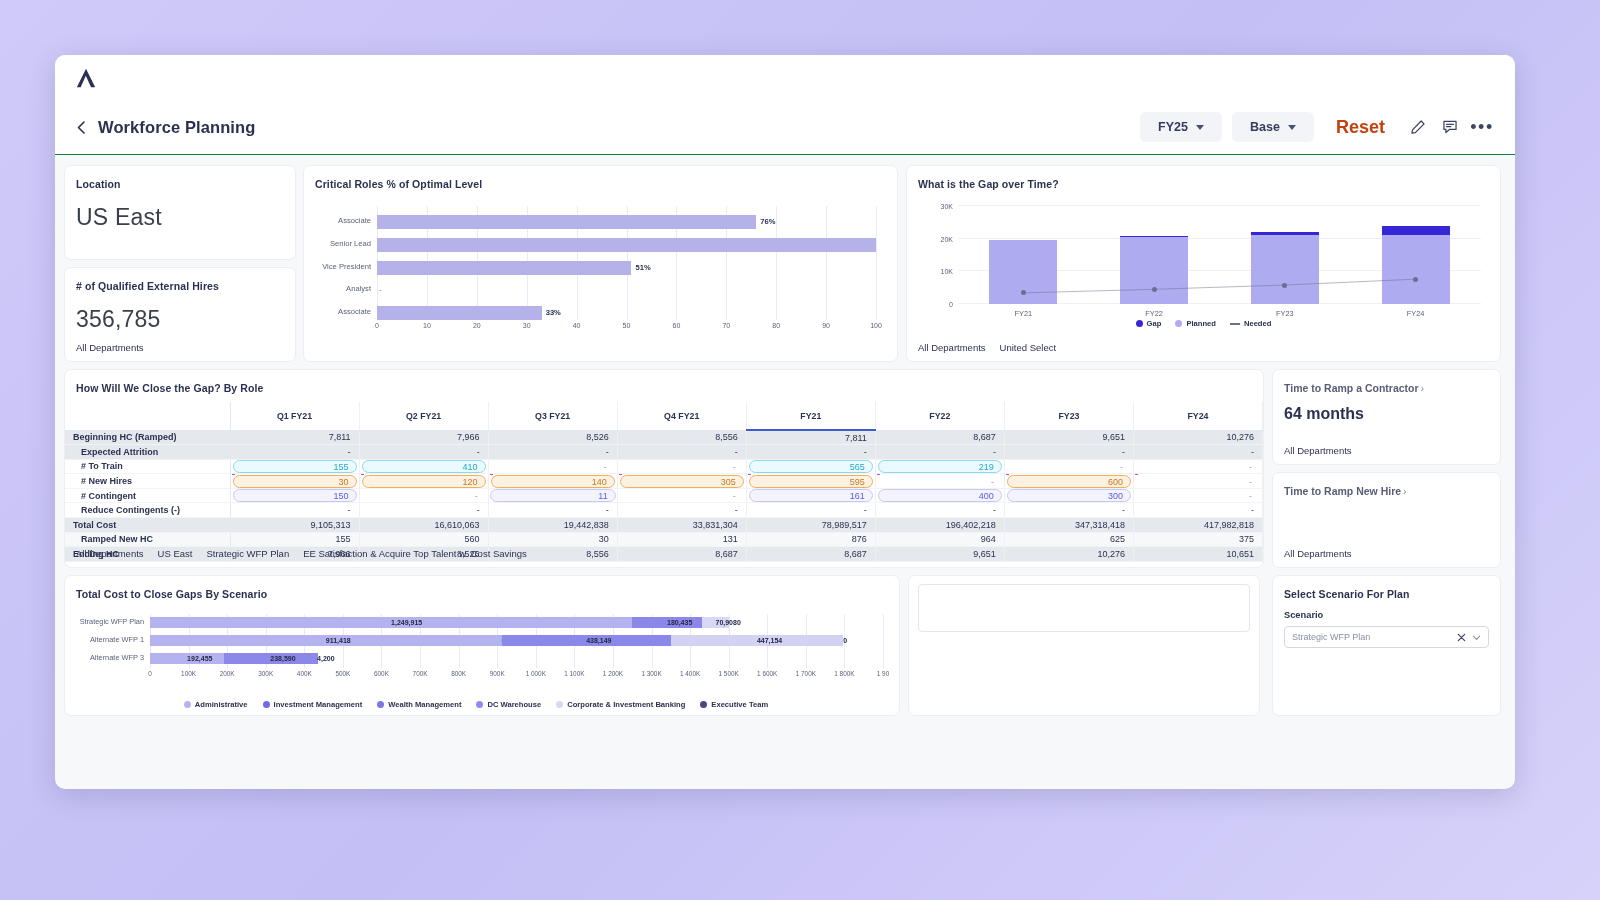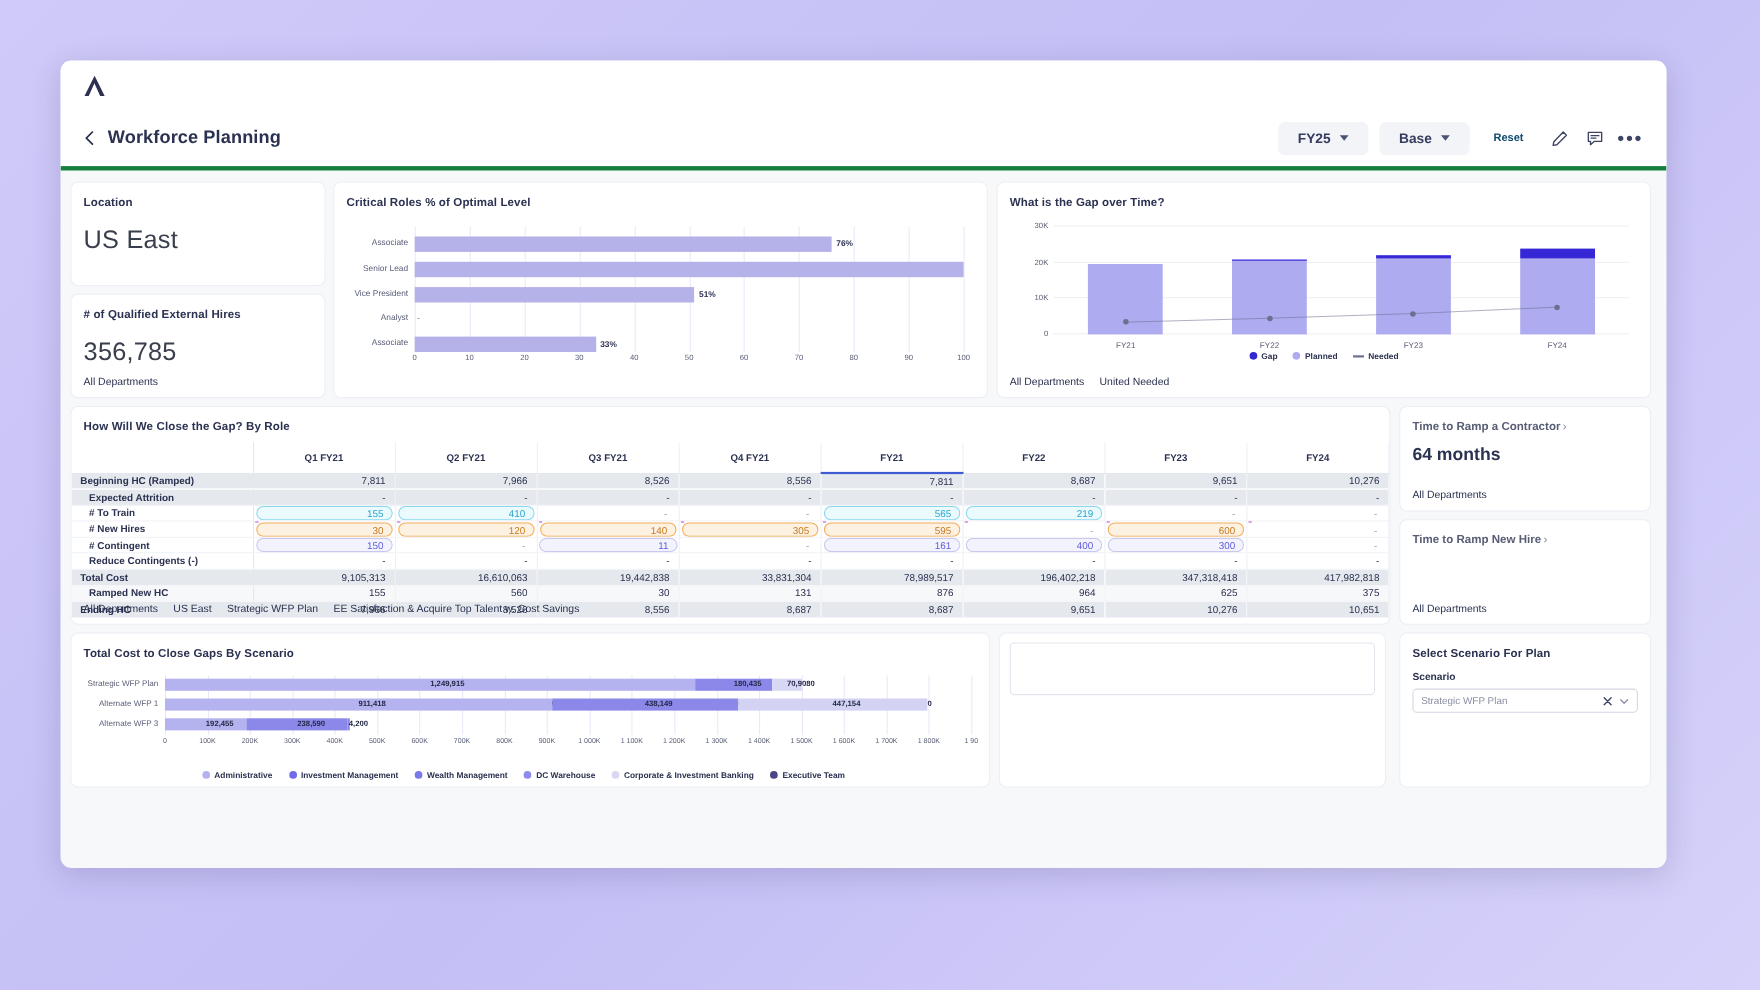--- a/index.html
+++ b/index.html
@@ -27,21 +27,21 @@
   .logo-bar {
     height: 45px; background: #ffffff;
     display: flex; align-items: center;
     padding-left: 20px;
   }
   .logo-mark { width: 22px; height: 22px; }
 
   
   .header {
     height: 55px; background: #ffffff;
-    border-bottom: 4px solid #15803d;
+    border-bottom: 1px solid #15803d;
     display: flex; align-items: center;
     padding: 0 22px 0 18px;
   }
   .back-chevron {
     width: 16px; height: 16px; margin-right: 9px;
     display: flex; align-items: center; justify-content: center;
     cursor: pointer;
   }
   .page-title {
     font-size: 16.5px; font-weight: bold; color: #2b3150;
@@ -50,21 +50,21 @@
   .header-right { margin-left: auto; display: flex; align-items: center; gap: 10px; }
   .pill {
     background: #f3f4f8; border-radius: 6px;
     height: 30px; min-width: 82px;
     display: flex; align-items: center; justify-content: center; gap: 8px;
     padding: 0 13px; cursor: pointer;
   }
   .pill-label { font-size: 12.5px; font-weight: bold; color: #353c5e; }
   .caret { width: 0; height: 0; border-left: 4px solid transparent; border-right: 4px solid transparent; border-top: 5px solid #4a5272; }
   .reset-btn {
-    font-size: 10px; font-weight: bold; color: #0c4a6e;
+    font-size: 18px; font-weight: bold; color: #c2410c;
     padding: 0 12px; cursor: pointer;
   }
   .icon-btn { width: 22px; height: 22px; display: flex; align-items: center; justify-content: center; cursor: pointer; color: #3c4463; }
   .dots { letter-spacing: 1.5px; font-size: 18px; color: #3c4463; line-height: 10px; }
 
   
   .board { position: relative; padding: 10px 9px; }
   .card {
     background: #fff; border: 1px solid #eceef3; border-radius: 7px;
     position: absolute;
@@ -356,21 +356,21 @@
               <span>Planned</span>
             </div>
             <div class="lg-item">
               <span class="lg-dot" style="background: rgb(107, 112, 144); border-radius: 0px; height: 2px; width: 10px;"></span>
               <span>Needed</span>
             </div>
           </div>
       </div>
       <div class="card-foot">
         <span>All Departments</span>
-        <span>United Needed</span>
+        <span>United Select</span>
       </div>
     </div>
 
     <div class="card" id="gap-table">
       <div class="card-title">How Will We Close the Gap? By Role</div>
       <div class="tbl-wrap">
         <table class="gap-table">
           <thead>
             <tr id="thead-row">
                 <th class="rowhead-col" style="width: 165px;"></th>

